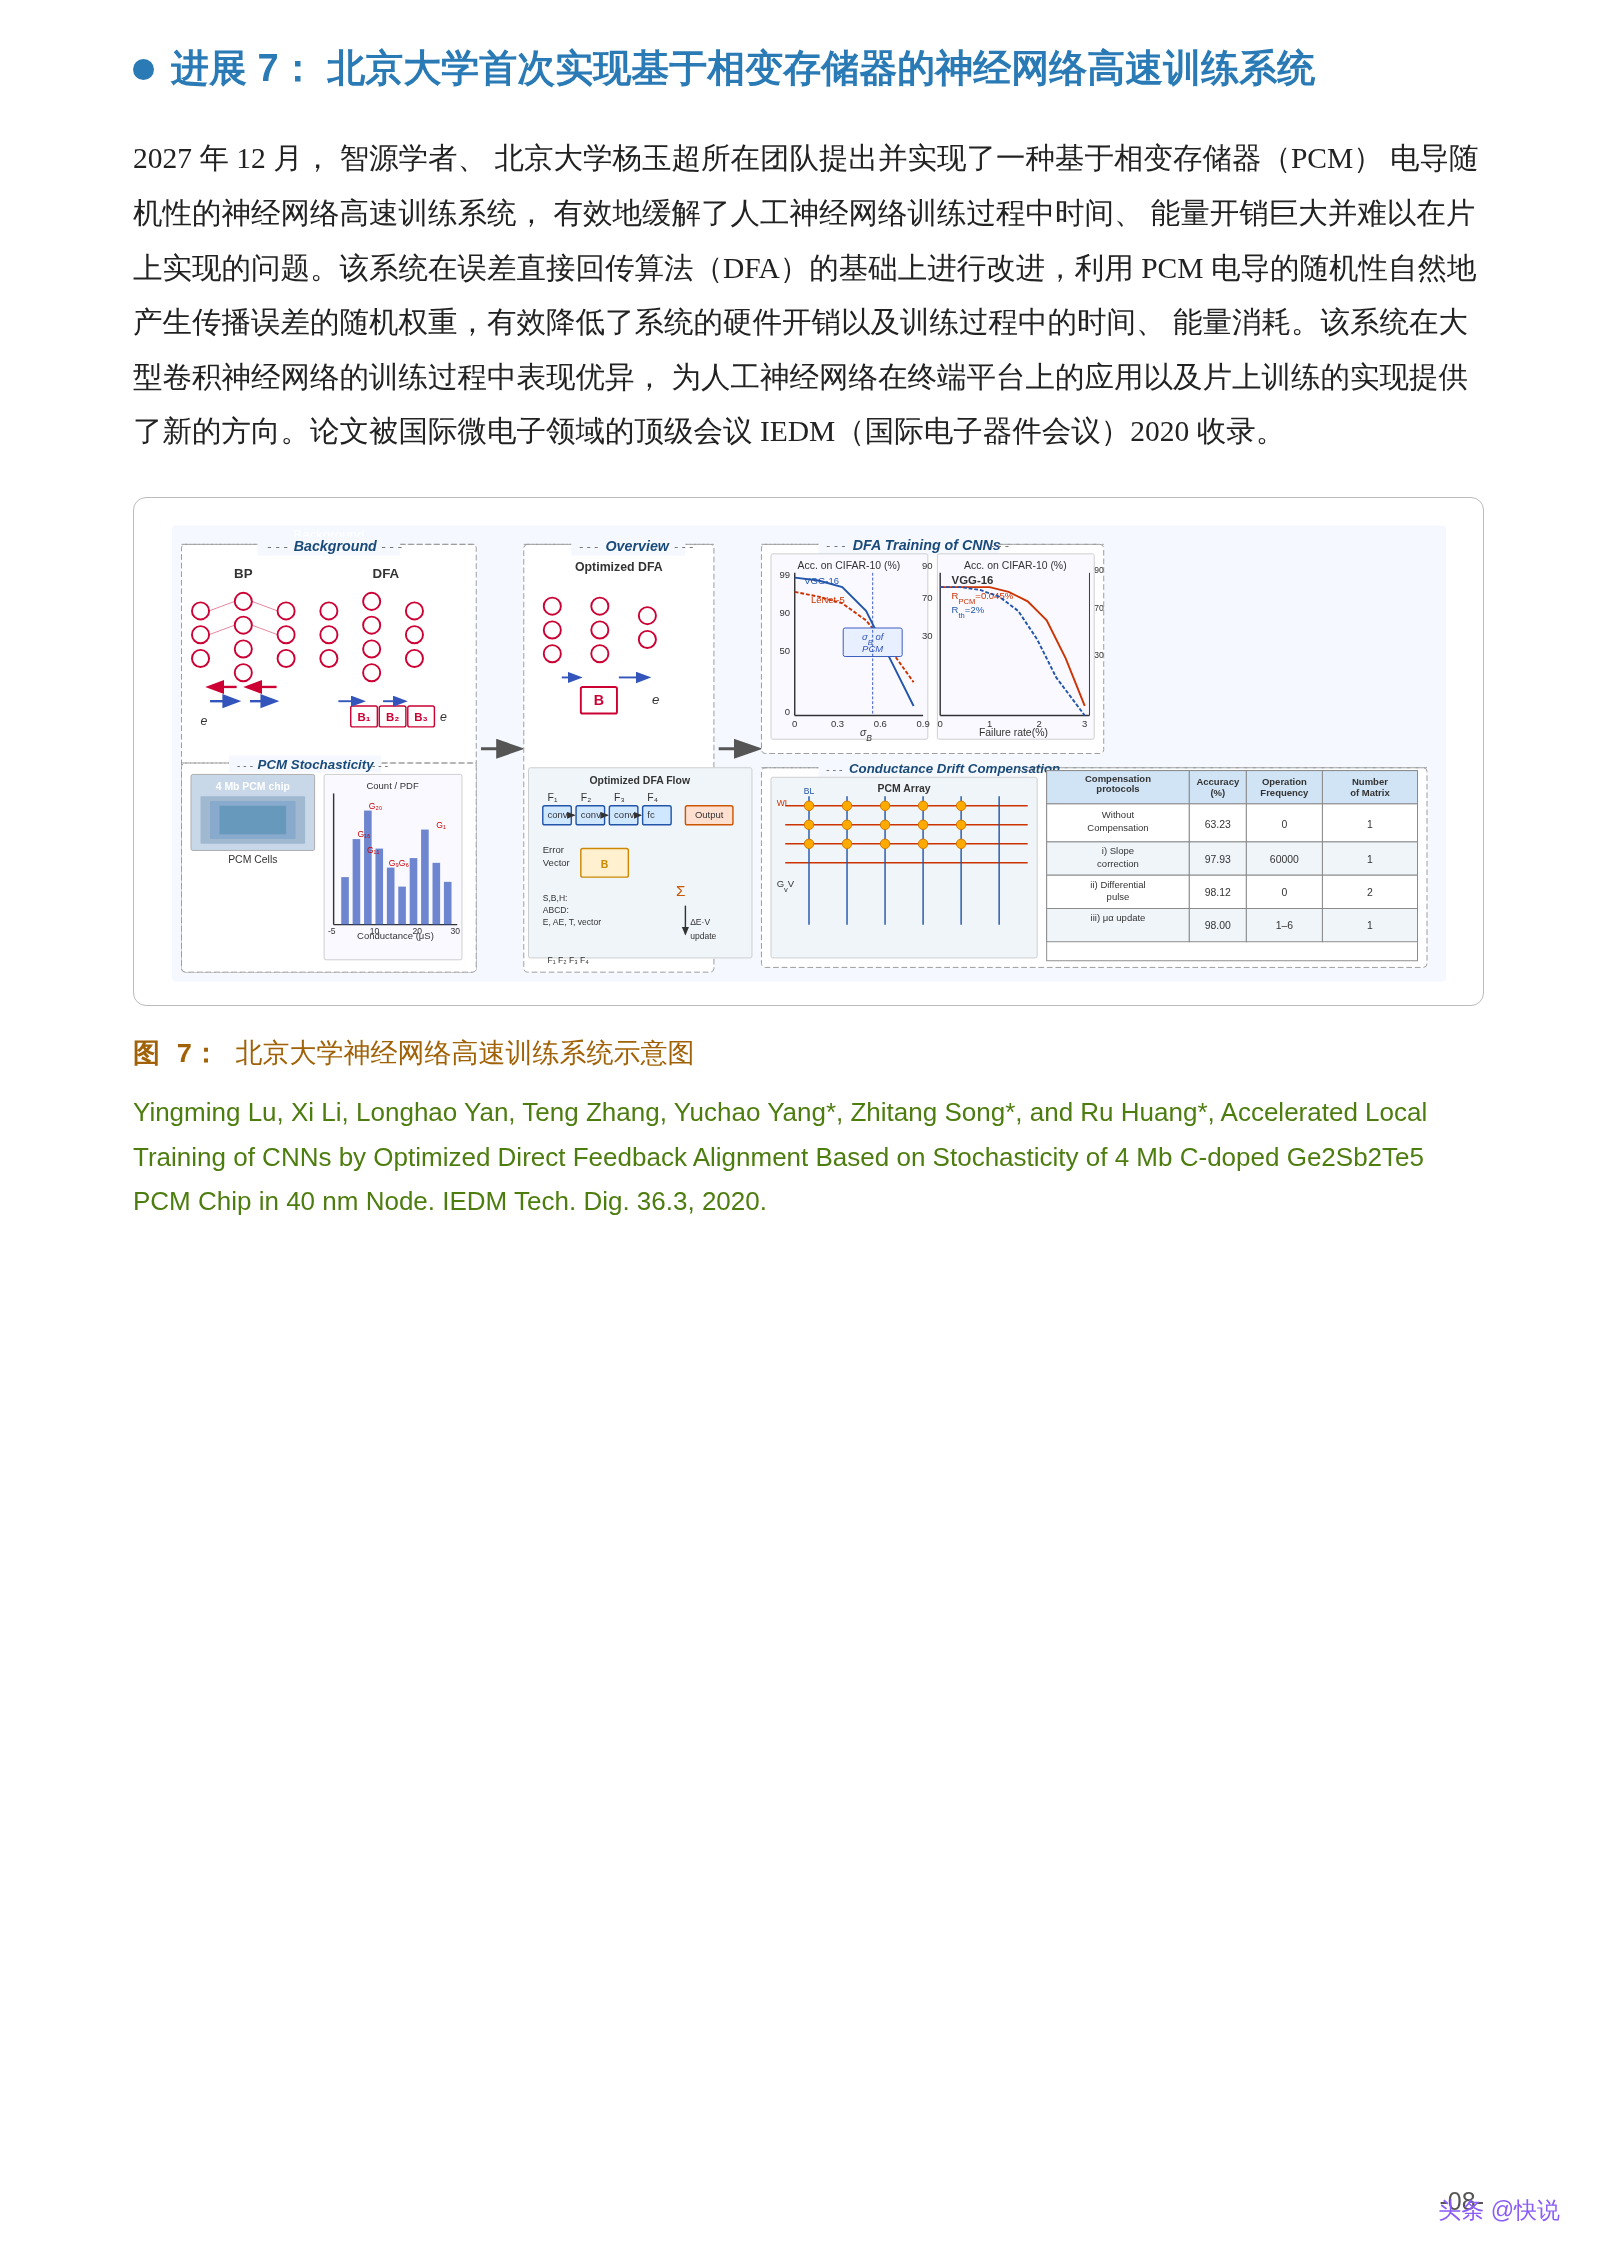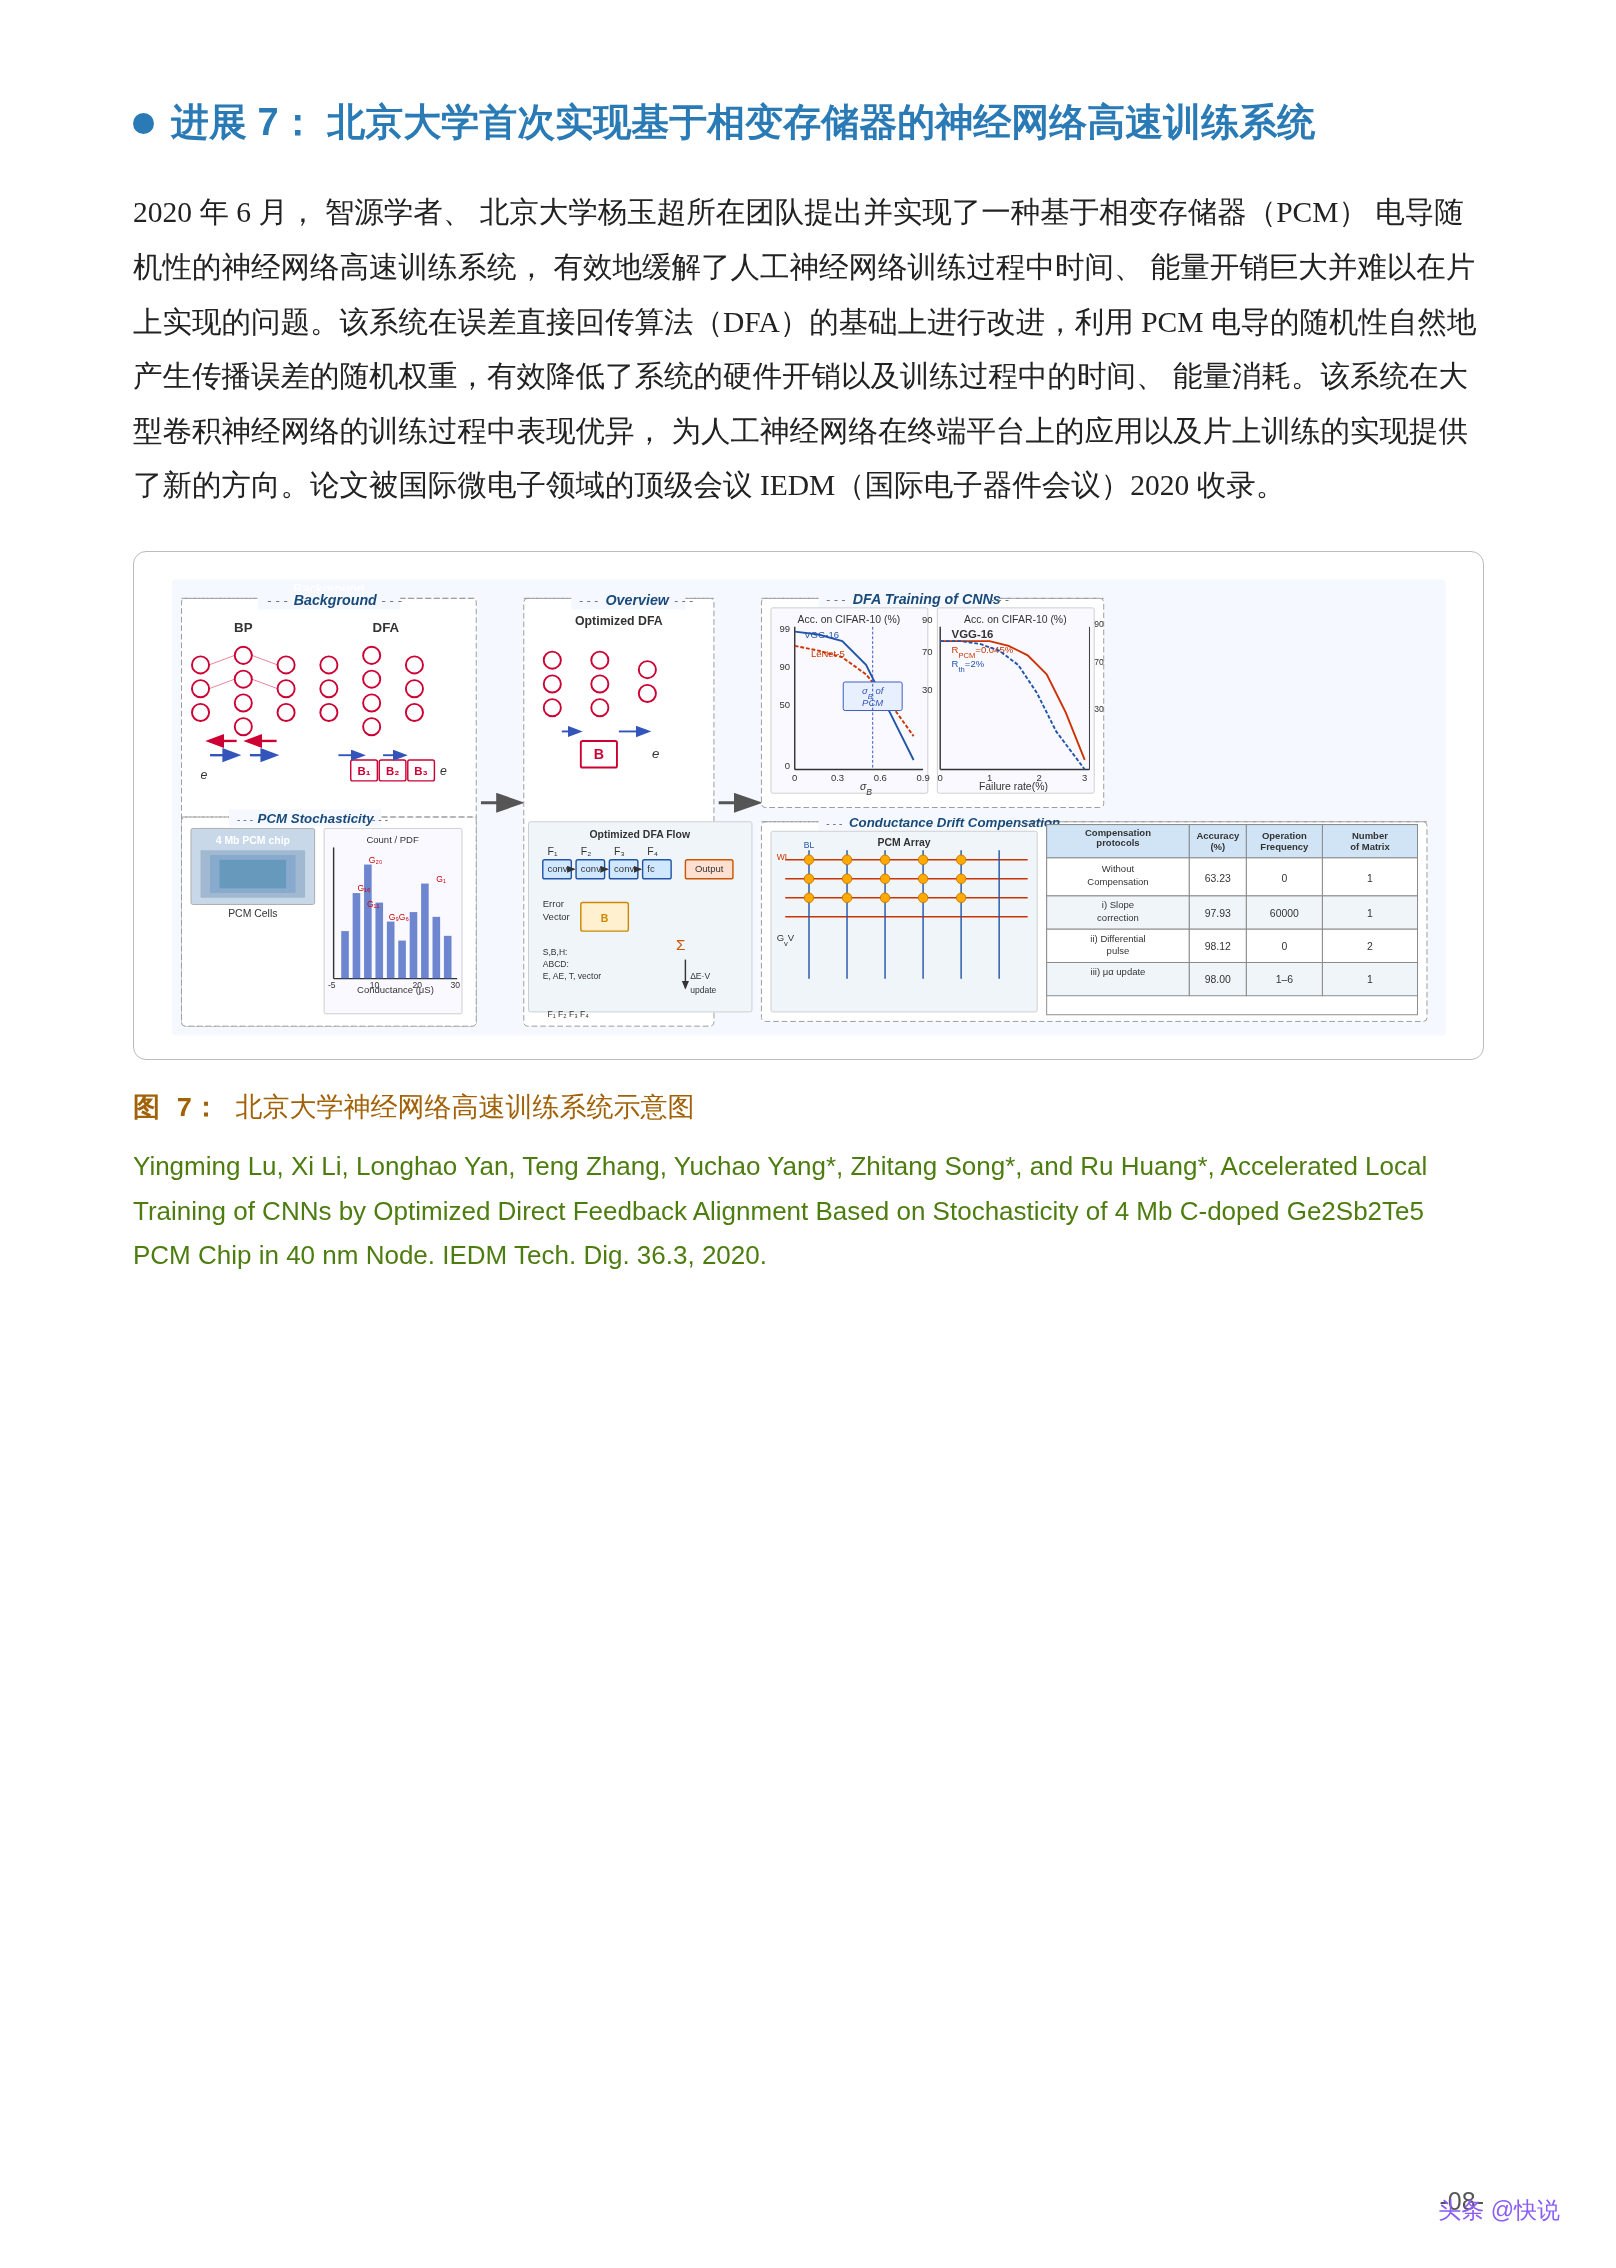--- a/index.html
+++ b/index.html
@@ -8,21 +8,21 @@
       font-family: "SimSun", "STSong", serif;
       width: 1617px;
       min-height: 2268px;
       position: relative;
       color: #222;
     }
     .page {
       width: 1617px;
       min-height: 2268px;
       background: #fff;
-      padding: 98px 133px 76px 133px;
+      padding: 44px 133px 76px 133px;
       position: relative;
     }
     .section-header {
       display: flex;
       align-items: center;
       margin-bottom: 38px;
     }
     .section-dot {
       width: 21px;
       height: 21px;
@@ -98,21 +98,21 @@
 </head>
 <body>
 
 <div class="page">
 
   <div class="section-header">
     <div class="section-dot"></div>
     <div class="section-title">进展 7：  北京大学首次实现基于相变存储器的神经网络高速训练系统</div>
   </div>
 
-  <div class="body-text">2020 年 6 月，  智源学者、  北京大学杨玉超所在团队提出并实现了一种基于相变存储器（PCM）  电导随机性的神经网络高速训练系统，  有效地缓解了人工神经网络训练过程中时间、  能量开销巨大并难以在片上实现的问题。该系统在误差直接回传算法（DFA）的基础上进行改进，利用 PCM 电导的随机性自然地产生传播误差的随机权重，有效降低了系统的硬件开销以及训练过程中的时间、  能量消耗。该系统在大型卷积神经网络的训练过程中表现优异，  为人工神经网络在终端平台上的应用以及片上训练的实现提供了新的方向。论文被国际微电子领域的顶级会议 IEDM（国际电子器件会议）2020 收录。</div>
+  <div class="body-text">2027 年 12 月，  智源学者、  北京大学杨玉超所在团队提出并实现了一种基于相变存储器（PCM）  电导随机性的神经网络高速训练系统，  有效地缓解了人工神经网络训练过程中时间、  能量开销巨大并难以在片上实现的问题。该系统在误差直接回传算法（DFA）的基础上进行改进，利用 PCM 电导的随机性自然地产生传播误差的随机权重，有效降低了系统的硬件开销以及训练过程中的时间、  能量消耗。该系统在大型卷积神经网络的训练过程中表现优异，  为人工神经网络在终端平台上的应用以及片上训练的实现提供了新的方向。论文被国际微电子领域的顶级会议 IEDM（国际电子器件会议）2020 收录。</div>
 
   <div class="figure-container">
     <div class="figure-svg-wrapper">
 
       <svg width="1274" height="457" viewBox="0 0 1340 480" xmlns="http://www.w3.org/2000/svg">
 
         <rect width="1340" height="480" fill="#f5f9ff" rx="4"></rect>
 
         <rect x="10" y="20" width="310" height="450" fill="white" stroke="#999" stroke-dasharray="6,3" rx="4"></rect>
         <text x="165" y="14" text-anchor="middle" font-size="14" fill="white" font-family="Arial">Background</text>

